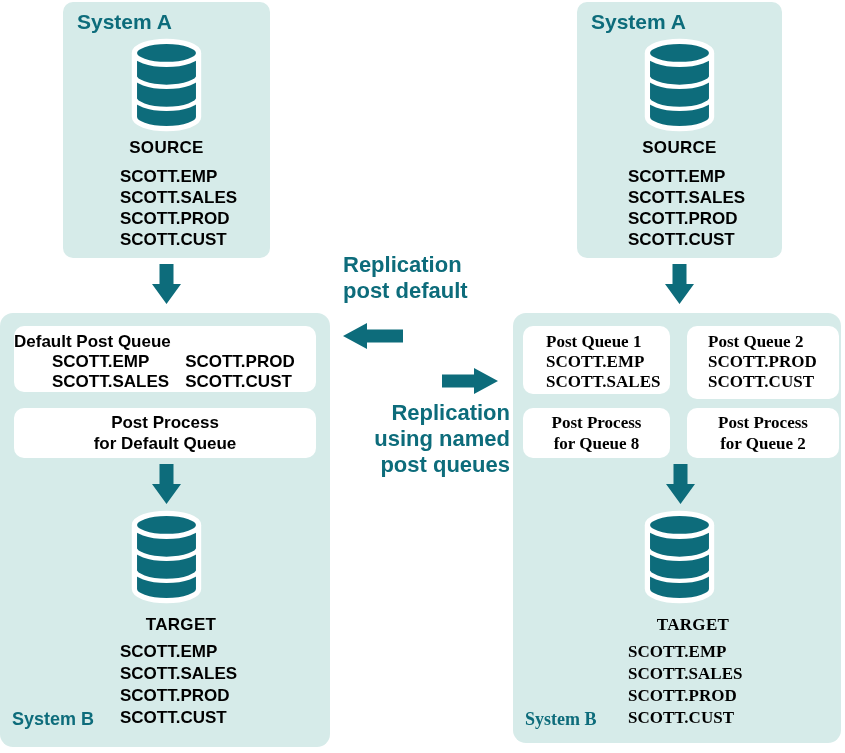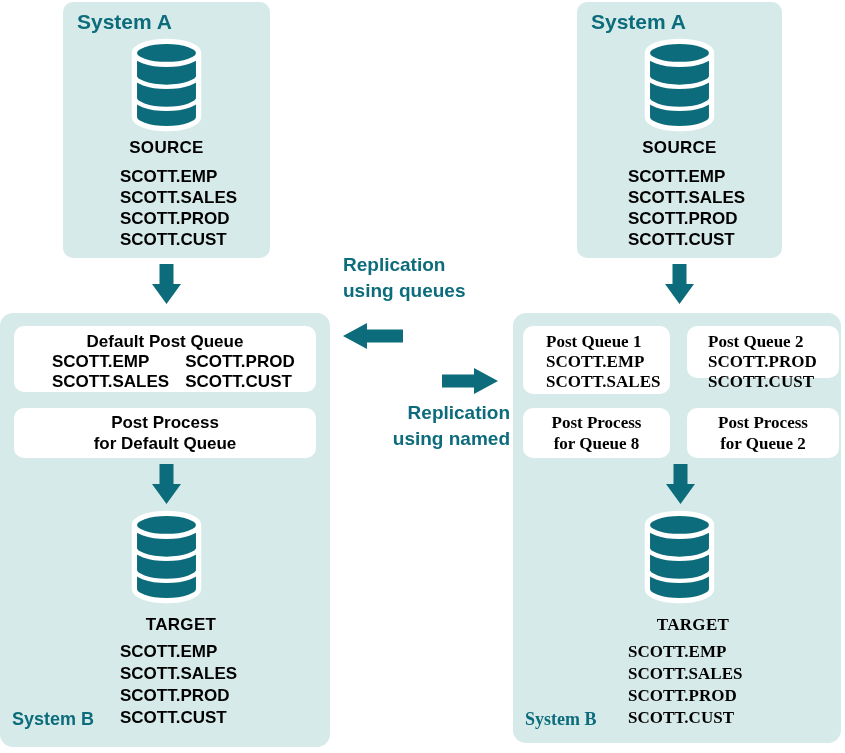--- a/index.html
+++ b/index.html
@@ -16,29 +16,29 @@
   .sys-title { position:absolute; left:14px; top:8px; font-size:21px; font-weight:bold; color:var(--teal);text-align:right; }
   .sys-title-bottom { position:absolute; left:12px; top:396px; font-size:18px; font-weight:bold; color:var(--teal); }
 
   .db-icon { position:absolute; }
   .db-label { position:absolute; width:100%; text-align:center; font-size:17px; font-weight:bold; color:#000; letter-spacing:.3px; }
   .tbl { position:absolute; font-size:17px; font-weight:bold; color:#000; line-height:21px; }
   .tbl.wide { line-height:22px; }
 
   .wbox { position:absolute; background:#fff; border-radius:10px; font-size:17px; font-weight:bold; color:#000; line-height:20px; box-sizing:border-box; }
   #dpq { left:14px; top:13px; width:302px; height:66px; padding-top:6px; }
-  #dpq .wtitle { text-align:center; }
+  #dpq .wtitle { }
   #dpq .cols { display:flex; padding-left:38px; gap:16px; }
   #dpp { left:14px; top:95px; width:302px; height:50px; text-align:center; line-height:21px; padding-top:4px; }
   #pq1 { left:10px;  top:13px; width:147px; height:68px; padding:6px 0 0 23px; }
-  #pq2 { left:174px; top:13px; width:152px; height:52px; padding:6px 0 4px 21px; }
+  #pq2 { left:174px; top:13px; width:152px; height:73px; padding:6px 0 4px 21px; }
   #pp1 { left:10px;  top:95px; width:147px; height:50px; text-align:center; line-height:21px; padding-top:4px; }
   #pp2 { left:174px; top:95px; width:152px; height:50px; text-align:center; line-height:21px; padding-top:4px; }
 
-  .anno { position:absolute; font-size:19px; font-weight:bold; color:var(--teal); line-height:26px; }
+  .anno { position:absolute; font-size:22px; font-weight:bold; color:var(--teal); line-height:26px; }
   #anno-default { left:343px; top:252px; text-align:left; }
   #anno-named  { left:343px; top:400px; width:167px; text-align:right; }
 
   .arr { position:absolute; }
   #arrAB-left  { left:152px; top:264px; }
   #arrAB-right { left:665px; top:264px; }
   #arrQ-left   { left:152px; top:151px; }
   #arrQ-right  { left:153px; top:151px; }
   #arrow-left-mid  { left:343px; top:323px; }
   #arrow-right-mid { left:442px; top:368px; }
@@ -104,31 +104,32 @@
 
   <svg class="arr" id="arrAB-left" width="29" height="40" viewBox="0 0 29 40">
       <use href="#arr-down"></use>
     </svg>
   <svg class="arr" id="arrAB-right" width="29" height="40" viewBox="0 0 29 40">
       <use href="#arr-down"></use>
     </svg>
 
   <div class="anno" id="anno-default">
     <div>Replication</div>
-    <div>using queues</div>
+    <div>post default</div>
   </div>
   <svg class="arr" id="arrow-left-mid" width="60" height="26" viewBox="0 0 60 26">
       <use href="#arr-left"></use>
     </svg>
   <svg class="arr" id="arrow-right-mid" width="56" height="26" viewBox="0 0 56 26">
       <use href="#arr-right"></use>
     </svg>
   <div class="anno" id="anno-named">
     <div>Replication</div>
     <div>using named</div>
+    <div>post queues</div>
   </div>
 
   <section class="sysbox" id="sysB-left">
     <div class="wbox" id="dpq">
       <div class="wtitle">Default Post Queue</div>
       <div class="cols">
         <div>
           <div>SCOTT.EMP</div>
           <div>SCOTT.SALES</div>
         </div>

